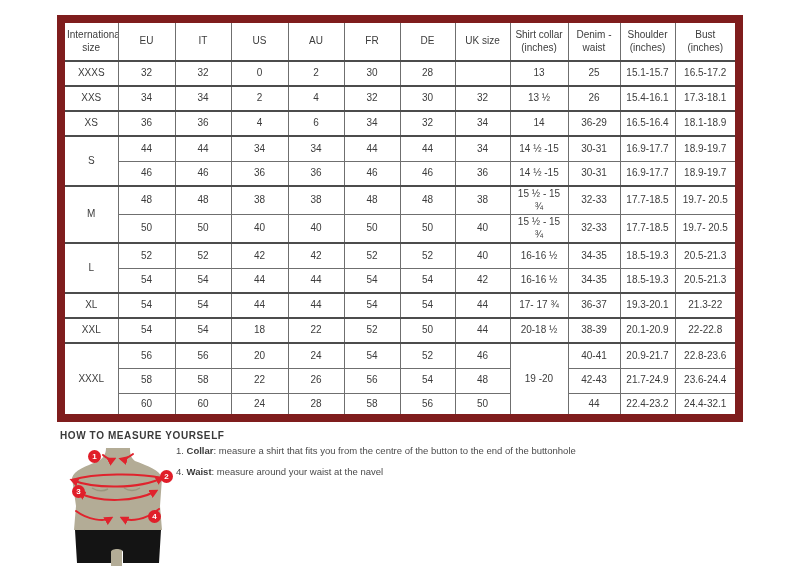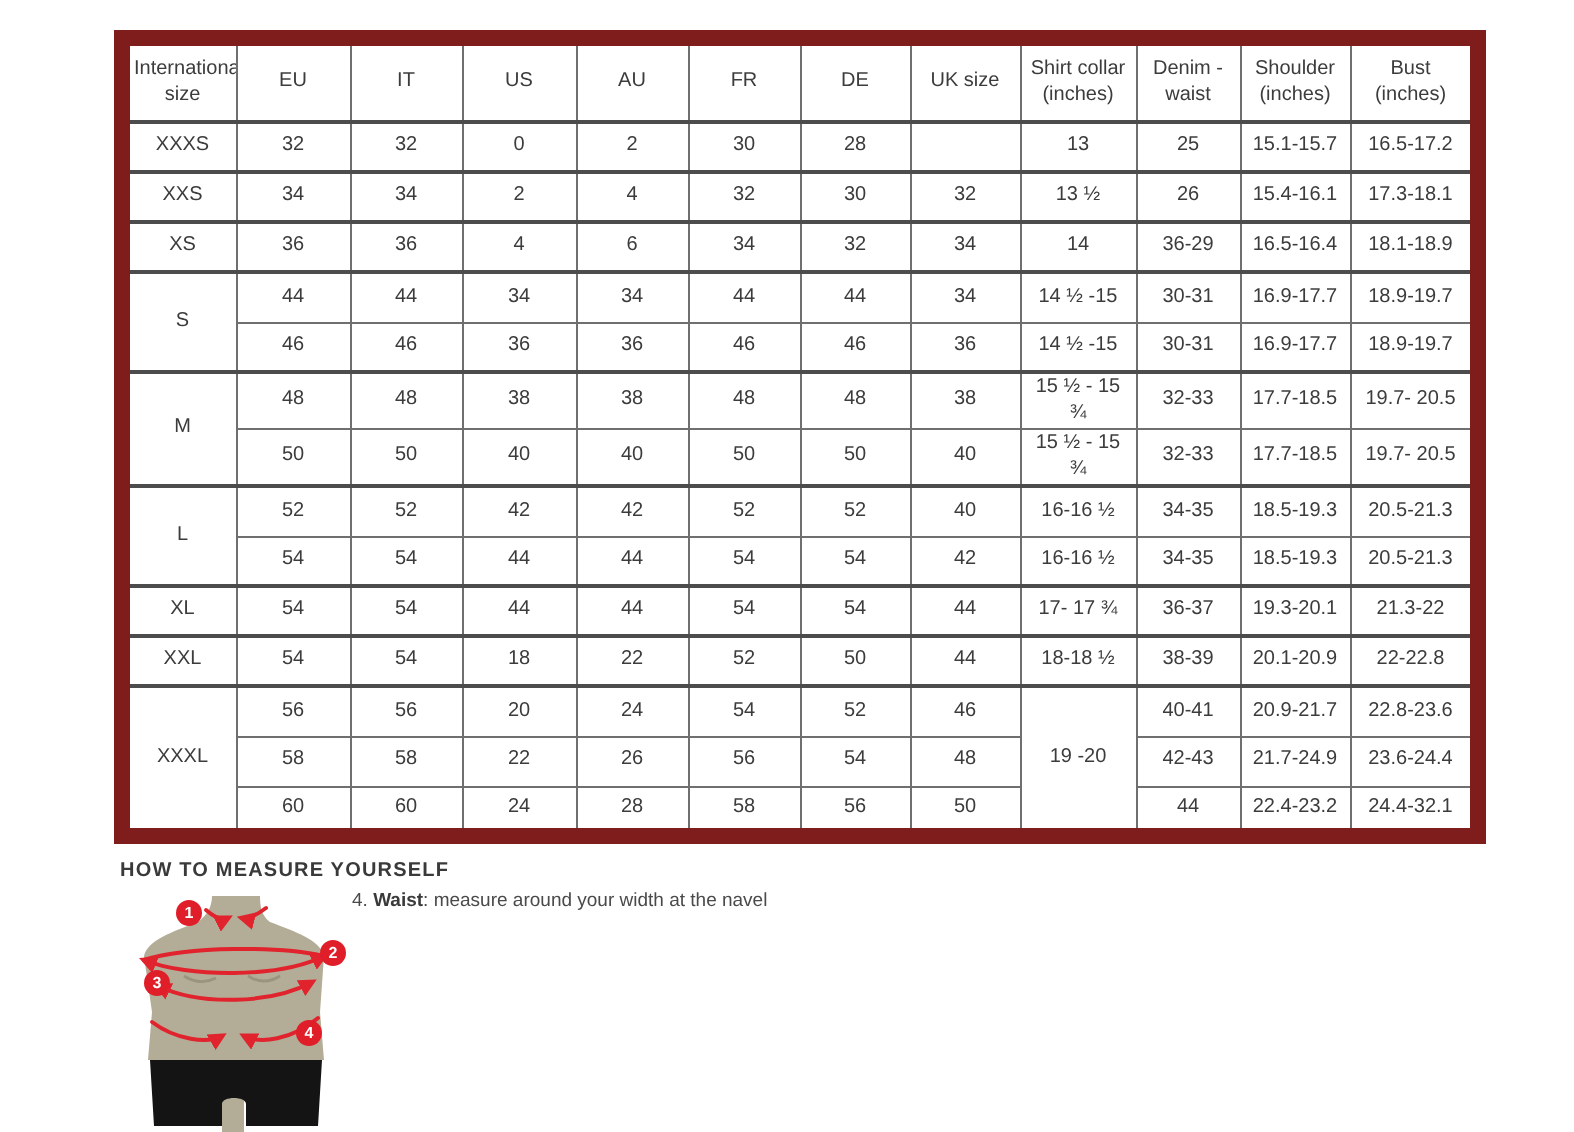--- a/index.html
+++ b/index.html
@@ -227,21 +227,21 @@
         </tr>
         <tr class="group-start">
           <td rowspan="1">XXL</td>
           <td>54</td>
           <td>54</td>
           <td>18</td>
           <td>22</td>
           <td>52</td>
           <td>50</td>
           <td>44</td>
-          <td>18-18 ½</td>
+          <td>20-18 ½</td>
           <td>38-39</td>
           <td>20.1-20.9</td>
           <td>22-22.8</td>
         </tr>
         <tr class="group-start">
           <td rowspan="3">XXXL</td>
           <td>56</td>
           <td>56</td>
           <td>20</td>
           <td>24</td>
@@ -319,14 +319,15 @@
       <path d="M97,63 C84,74 68,76 60,72" marker-end="url(#ah)"></path>
     </g>
   </svg>
   <div class="badge badge1">1</div>
   <div class="badge badge2">2</div>
   <div class="badge badge3">3</div>
   <div class="badge badge4">4</div>
 </div>
 
 <div class="steps" id="steps">
-    <div class="step"><span>4. </span><b>Waist</b><span>: measure around your width at the navel</span></div>
+    <div class="step"><span>1. </span><b>Collar</b><span>: measure a shirt that fits you from the centre of the button to the end of the buttonhole</span></div>
+    <div class="step"><span>4. </span><b>Waist</b><span>: measure around your waist at the navel</span></div>
   </div>
 
 </body></html>

